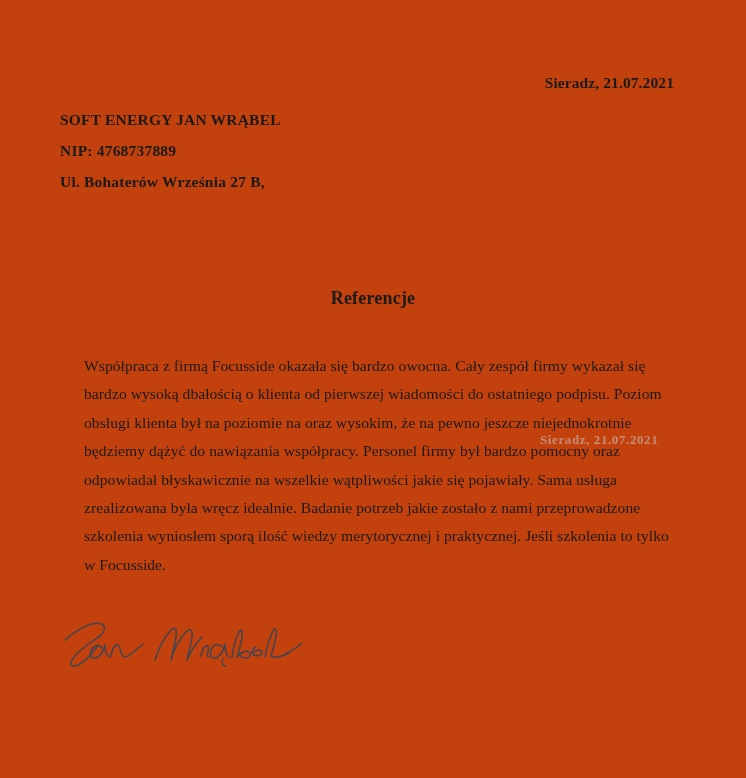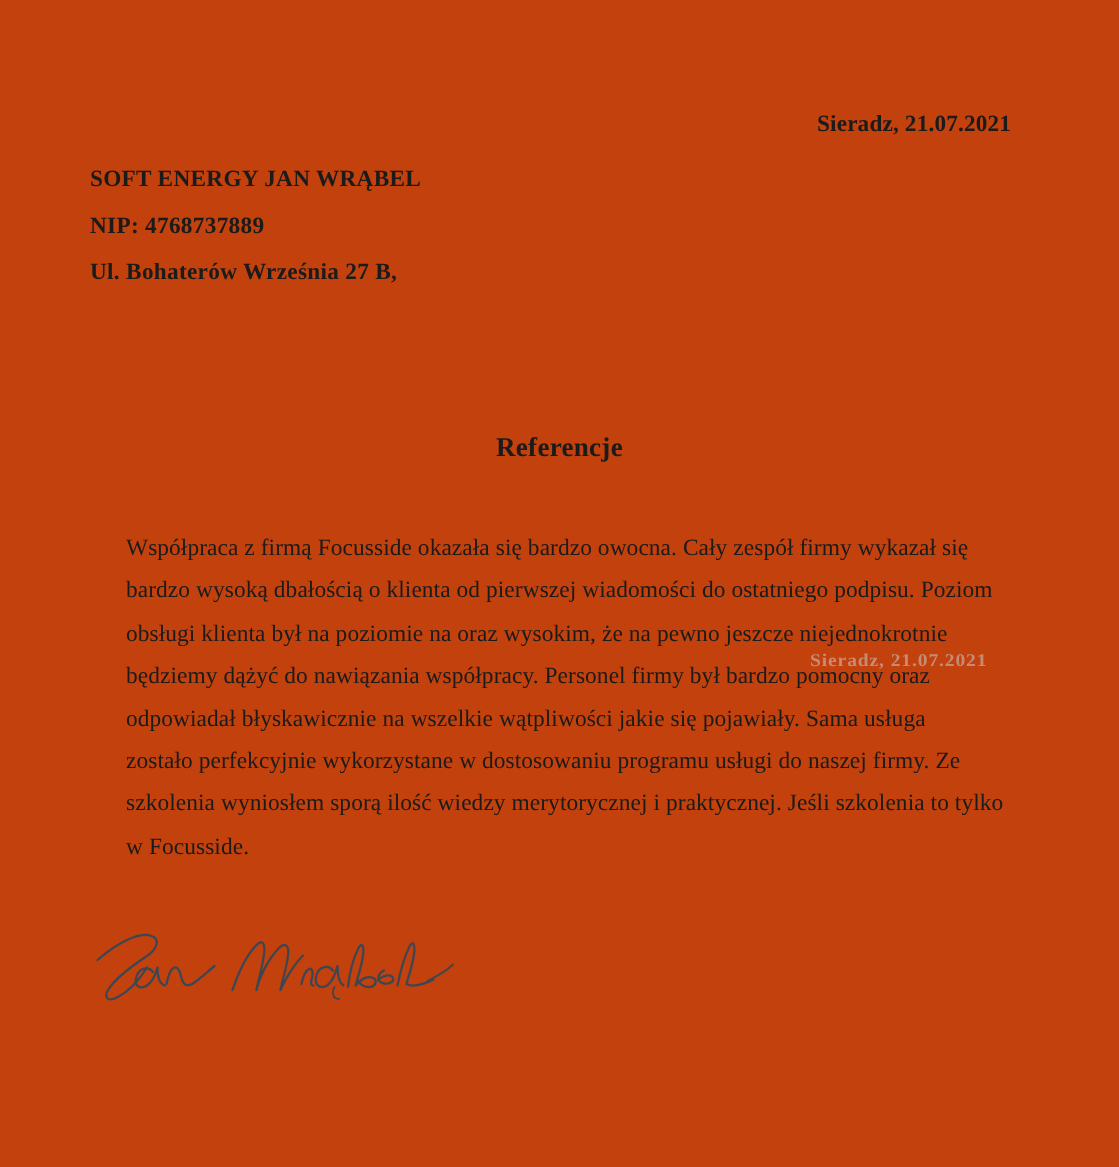--- a/index.html
+++ b/index.html
@@ -124,21 +124,21 @@
   </div>
 
   <div class="doc-title">Referencje</div>
 
   <div class="body-block">
     <div class="body-line">Współpraca z firmą Focusside okazała się bardzo owocna. Cały zespół firmy wykazał się</div>
     <div class="body-line">bardzo wysoką dbałością o klienta od pierwszej wiadomości do ostatniego podpisu. Poziom</div>
     <div class="body-line">obsługi klienta był na poziomie na oraz wysokim, że na pewno jeszcze niejednokrotnie</div>
     <div class="body-line">będziemy dążyć do nawiązania współpracy. Personel firmy był bardzo pomocny oraz</div>
     <div class="body-line">odpowiadał błyskawicznie na wszelkie wątpliwości jakie się pojawiały. Sama usługa</div>
-    <div class="body-line">zostało perfekcyjnie wykorzystane w dostosowaniu programu usługi do naszej firmy. Ze</div>
+    <div class="body-line">zrealizowana była wręcz idealnie. Badanie potrzeb jakie zostało z nami przeprowadzone</div>
     <div class="body-line">szkolenia wyniosłem sporą ilość wiedzy merytorycznej i praktycznej. Jeśli szkolenia to tylko</div>
     <div class="body-line">w Focusside.</div>
   </div>
 
   <div class="ghost-date">Sieradz, 21.07.2021</div>
 
   <div class="signature">
     <svg viewBox="0 0 250 66" preserveAspectRatio="none" aria-hidden="true">
 
       <path d="M10 28 C24 16, 38 9, 46 12 C52 14, 50 21, 42 26 C33 32, 22 40, 17 48 C14 53, 17 56, 23 53 C31 49, 38 41, 43 33" stroke-width="1.5"></path>

